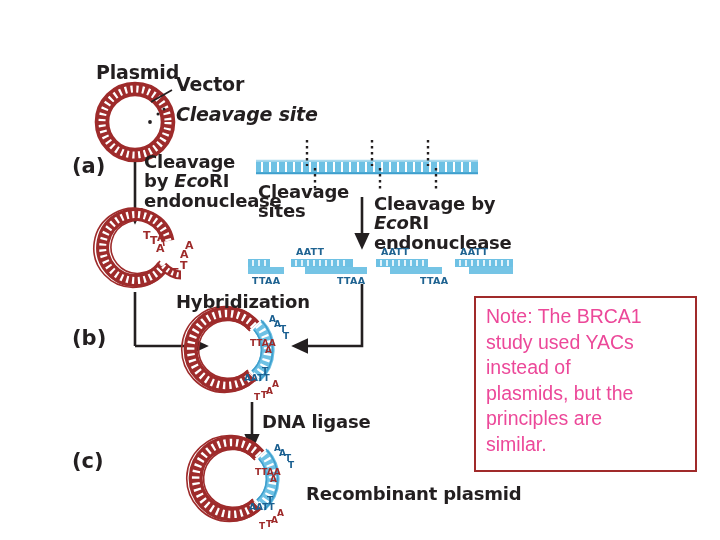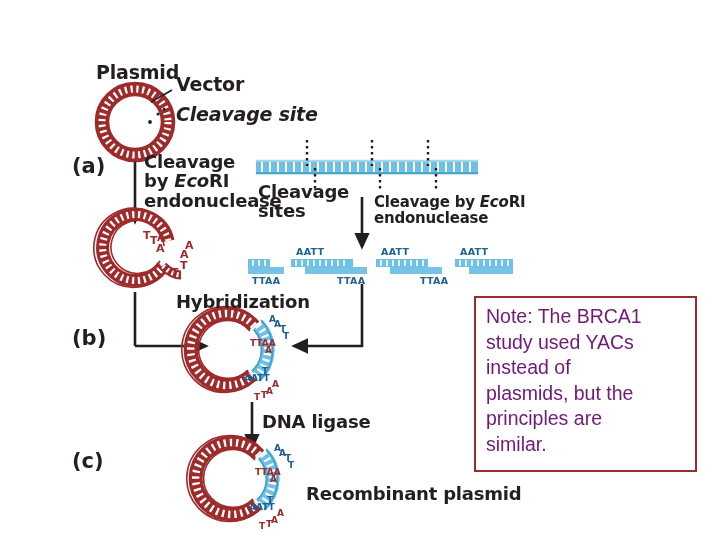--- a/index.html
+++ b/index.html
@@ -33,21 +33,21 @@
   .note-box{
     border:2px solid #a02a2a;
     background:#ffffff;
     box-sizing:border-box;
     padding:6px 8px 6px 10px;
   }
   .note-text{
     font-family:"Liberation Sans",sans-serif;
     font-size:19.5px;
     line-height:25.5px;
-    color:#701a75;
+    color:#ec4899;
   }
 
   
   .bp{
     font-family:"DejaVu Sans",sans-serif;
     font-weight:bold;
     font-size:9px;
     line-height:1;
     white-space:nowrap;
   }
@@ -253,21 +253,21 @@
   <div class="abs panel-letter" style="left:72px;top:120px;">(a)</div>
 
   <div class="abs fig-label" style="left:144px;top:118px;font-size:18px;width:130px;">
     <div>Cleavage</div>
     <div><span>by </span><span class="italic-eco">Eco</span><span>RI</span></div>
     <div>endonuclease</div>
   </div>
 
   <div class="abs fig-label" style="left:258px;top:148px;font-size:18px;width:90px;line-height:1.06;">Cleavage<br>sites</div>
 
-  <div class="abs fig-label" style="left:374px;top:160px;font-size:15px;width:160px;line-height:1.08;">
+  <div class="abs fig-label" style="left:374px;top:160px;font-size:18px;width:160px;line-height:1.08;">
     <div><span>Cleavage by </span><span class="italic-eco">Eco</span><span>RI</span></div>
     <div>endonuclease</div>
   </div>
 
   <div class="abs bp bp-red" style="left:143px;top:196px;font-size:11px;">T</div>
   <div class="abs bp bp-red" style="left:150px;top:201px;font-size:11px;">T</div>
   <div class="abs bp bp-red" style="left:157px;top:198px;font-size:11px;">A</div>
   <div class="abs bp bp-red" style="left:156px;top:209px;font-size:11px;">A</div>
   <div class="abs bp bp-red" style="left:185px;top:206px;font-size:11px;">A</div>
   <div class="abs bp bp-red" style="left:180px;top:215px;font-size:11px;">A</div>

